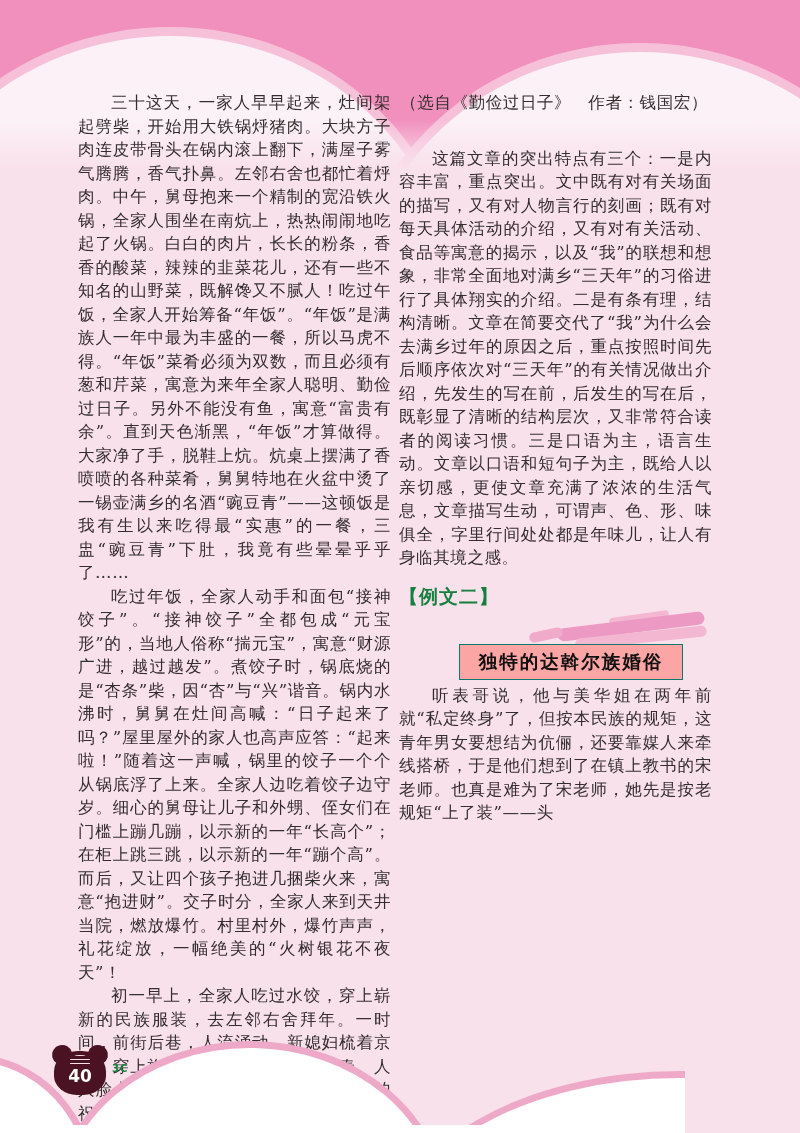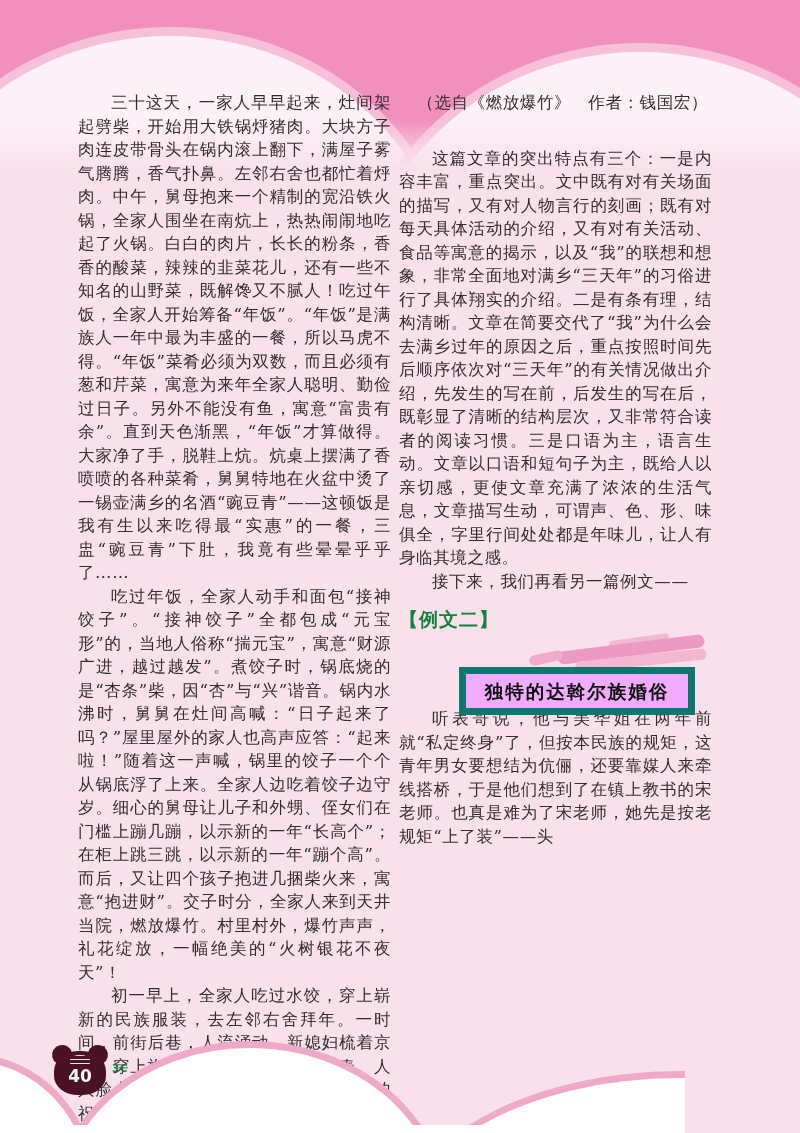--- a/index.html
+++ b/index.html
@@ -44,22 +44,22 @@
   .section-heading{
     font-family:"DejaVu Sans","Liberation Sans",sans-serif;
     font-size:19px;font-weight:bold;color:#15803d;margin:14px 0 0 0;letter-spacing:1px;}
   .title-area{position:relative;height:66px;margin-top:8px;}
   .brush{position:absolute;border-radius:10px;}
   .brush.bs1{left:158px;top:2px;width:148px;height:13px;background:#ec9ac3;transform:rotate(-7deg);}
   .brush.bs2{left:176px;top:14px;width:132px;height:11px;background:#f3b7d2;transform:rotate(-6deg);}
   .brush.bs3{left:130px;top:12px;width:34px;height:10px;background:#f0abca;transform:rotate(-12deg);}
   .brush.bs4{left:210px;top:-4px;width:60px;height:8px;background:#f3b7d2;transform:rotate(-8deg);}
   .title-box{
-    position:absolute;left:60px;top:26px;width:222px;height:34px;background:#f0abfc;
-    border:7px solid #0f766e;display:flex;align-items:center;justify-content:center;}
+    position:absolute;left:60px;top:26px;width:222px;height:34px;background:#fca5a5;
+    border:1px solid #0f766e;display:flex;align-items:center;justify-content:center;}
   .title-box span{
     font-family:"DejaVu Sans","Liberation Sans",sans-serif;font-weight:bold;font-size:18.5px;
     color:#101010;letter-spacing:2px;white-space:nowrap;}
 </style>
 </head>
 <body>
 
 <div class="page">
 
   <div class="top-deco">
@@ -69,23 +69,22 @@
     <div class="top-fade"></div>
   </div>
 
   <div class="content">
     <div class="col">
       <p class="para indent">三十这天，一家人早早起来，灶间架起劈柴，开始用大铁锅烀猪肉。大块方子肉连皮带骨头在锅内滚上翻下，满屋子雾气腾腾，香气扑鼻。左邻右舍也都忙着烀肉。中午，舅母抱来一个精制的宽沿铁火锅，全家人围坐在南炕上，热热闹闹地吃起了火锅。白白的肉片，长长的粉条，香香的酸菜，辣辣的韭菜花儿，还有一些不知名的山野菜，既解馋又不腻人！吃过午饭，全家人开始筹备“年饭”。“年饭”是满族人一年中最为丰盛的一餐，所以马虎不得。“年饭”菜肴必须为双数，而且必须有葱和芹菜，寓意为来年全家人聪明、勤俭过日子。另外不能没有鱼，寓意“富贵有余”。直到天色渐黑，“年饭”才算做得。大家净了手，脱鞋上炕。炕桌上摆满了香喷喷的各种菜肴，舅舅特地在火盆中烫了一锡壶满乡的名酒“豌豆青”——这顿饭是我有生以来吃得最“实惠”的一餐，三盅“豌豆青”下肚，我竟有些晕晕乎乎了……</p>
       <p class="para indent">吃过年饭，全家人动手和面包“接神饺子”。“接神饺子”全都包成“元宝形”的，当地人俗称“揣元宝”，寓意“财源广进，越过越发”。煮饺子时，锅底烧的是“杏条”柴，因“杏”与“兴”谐音。锅内水沸时，舅舅在灶间高喊：“日子起来了吗？”屋里屋外的家人也高声应答：“起来啦！”随着这一声喊，锅里的饺子一个个从锅底浮了上来。全家人边吃着饺子边守岁。细心的舅母让儿子和外甥、侄女们在门槛上蹦几蹦，以示新的一年“长高个”；在柜上跳三跳，以示新的一年“蹦个高”。而后，又让四个孩子抱进几捆柴火来，寓意“抱进财”。交子时分，全家人来到天井当院，燃放爆竹。村里村外，爆竹声声，礼花绽放，一幅绝美的“火树银花不夜天”！</p>
       <p class="para indent">初一早上，全家人吃过水饺，穿上崭新的民族服装，去左邻右舍拜年。一时间，前街后巷，人流涌动，新媳妇梳着京头，穿上旗袍，走家串户，互贺新春。人人脸上洋溢着欢笑，到处可以听到真诚的祝福。男孩子在</p>
     </div>
     <div class="col">
-      <p class="para attribution">（选自《燃放爆竹》　作者：钱国宏）</p>
+      <p class="para attribution">（选自《勤俭过日子》　作者：钱国宏）</p>
       <p class="para indent">这篇文章的突出特点有三个：一是内容丰富，重点突出。文中既有对有关场面的描写，又有对人物言行的刻画；既有对每天具体活动的介绍，又有对有关活动、食品等寓意的揭示，以及“我”的联想和想象，非常全面地对满乡“三天年”的习俗进行了具体翔实的介绍。二是有条有理，结构清晰。文章在简要交代了“我”为什么会去满乡过年的原因之后，重点按照时间先后顺序依次对“三天年”的有关情况做出介绍，先发生的写在前，后发生的写在后，既彰显了清晰的结构层次，又非常符合读者的阅读习惯。三是口语为主，语言生动。文章以口语和短句子为主，既给人以亲切感，更使文章充满了浓浓的生活气息，文章描写生动，可谓声、色、形、味俱全，字里行间处处都是年味儿，让人有身临其境之感。</p>
-      <p class="para indent">接下来，我们再看另一篇例文——</p>
       <h3 class="section-heading">【例文二】</h3>
       <div class="title-area">
         <div class="brush bs4"></div>
         <div class="brush bs1"></div>
         <div class="brush bs2"></div>
         <div class="brush bs3"></div>
         <div class="title-box">
           <span>独特的达斡尔族婚俗</span>
         </div>
       </div>

